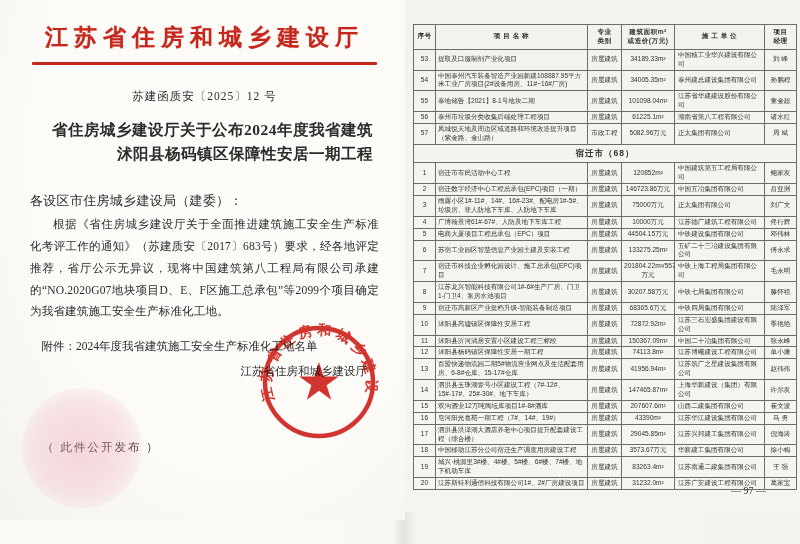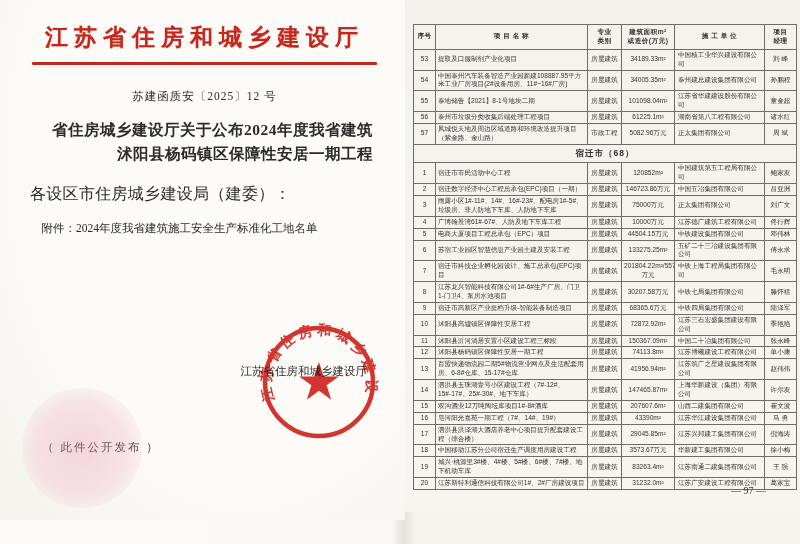--- a/index.html
+++ b/index.html
@@ -23,21 +23,21 @@
     color:#c5271c;font-weight:bold;font-size:23px;letter-spacing:6px;
     text-align:center;white-space:nowrap;margin-top:6px;
     text-shadow:0 0 1px rgba(197,39,28,.45);
   }
   .red-rule{height:3px;background:#c5271c;margin:9px 2px 0 2px;border-radius:1px;}
   .doc-number{font-size:11.5px;text-align:center;margin-top:24px;letter-spacing:1px;}
   .doc-title{
     font-weight:bold;font-size:15.5px;text-align:right;line-height:1.55;
     margin:14px 6px 0 20px;letter-spacing:.5px;
   }
-  .salutation{font-size:16px;margin-top:18px;letter-spacing:.3px;}
+  .salutation{font-size:13px;margin-top:26px;letter-spacing:.3px;}
   .body-para{
     font-size:11.5px;line-height:1.9;text-align:justify;margin-top:4px;
     text-indent:2em;letter-spacing:.2px;
   }
   .attachment-line{font-size:11.5px;margin-top:16px;text-indent:1em;}
   .sign-block{position:absolute;right:38px;top:358px;text-align:center;font-size:11.5px;line-height:2.4;}
   .public-note{position:absolute;left:42px;top:440px;font-size:11.5px;letter-spacing:2px;}
   .seal{position:absolute;right:26px;top:322px;width:120px;height:120px;opacity:.92;mix-blend-mode:multiply;}
   .seal-ghost{
     position:absolute;left:22px;top:388px;width:120px;height:120px;border-radius:50%;
@@ -73,20 +73,21 @@
 
   <div class="page-left">
     <div class="agency-header">江苏省住房和城乡建设厅</div>
     <div class="red-rule"></div>
     <div class="doc-number">苏建函质安〔2025〕12 号</div>
     <div class="doc-title">
       <span>省住房城乡建设厅关于公布2024年度我省建筑</span><br>
       <span>沭阳县杨码镇区保障性安居一期工程</span>
     </div>
     <div class="salutation">各设区市住房城乡建设局（建委）：</div>
+    <div class="body-para">根据《省住房城乡建设厅关于全面推进建筑施工安全生产标准化考评工作的通知》（苏建质安〔2017〕683号）要求，经各地评定推荐，省厅公示无异议，现将中国建筑第八工程局有限公司承建的“NO.2020G07地块项目D、E、F区施工总承包”等2099个项目确定为我省建筑施工安全生产标准化工地。</div>
     <div class="attachment-line">附件：2024年度我省建筑施工安全生产标准化工地名单</div>
 
     <div class="sign-block">
       <div>江苏省住房和城乡建设厅</div>
     </div>
 
     <div class="public-note">（ 此件公开发布 ）</div>
 
     <svg class="seal" viewBox="0 0 120 120" aria-hidden="true">
       <circle cx="60" cy="60" r="54" fill="none" stroke="#d2251e" stroke-width="4.5"></circle>

